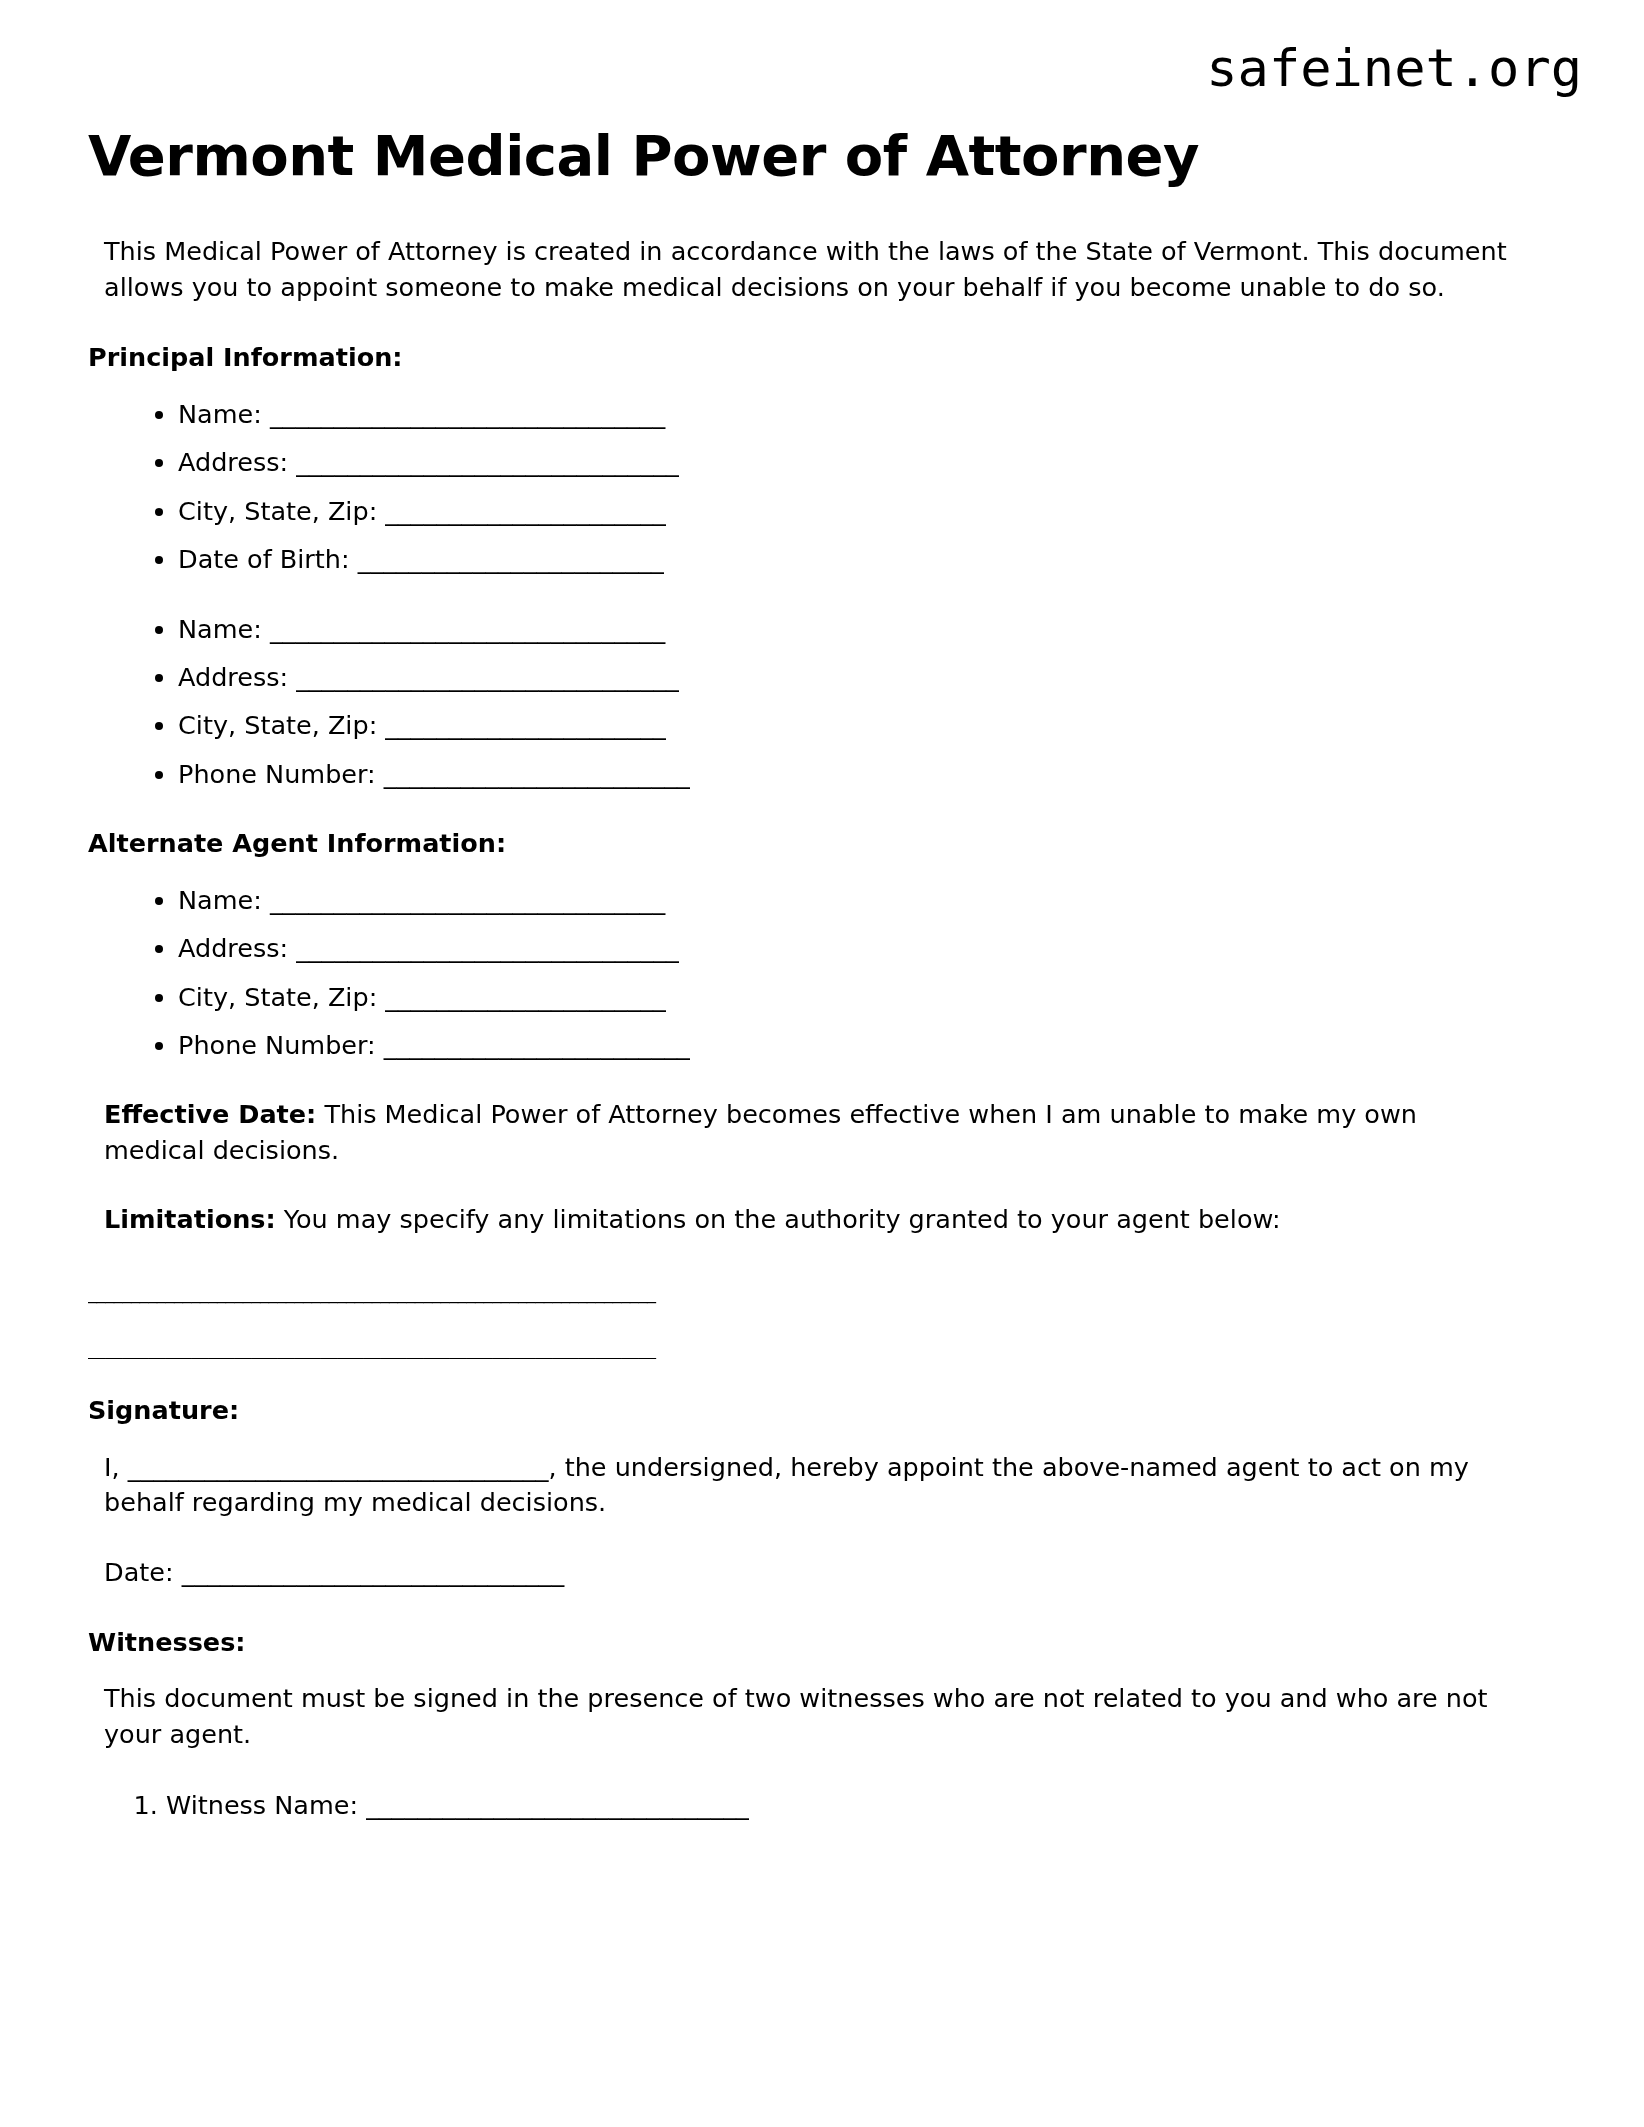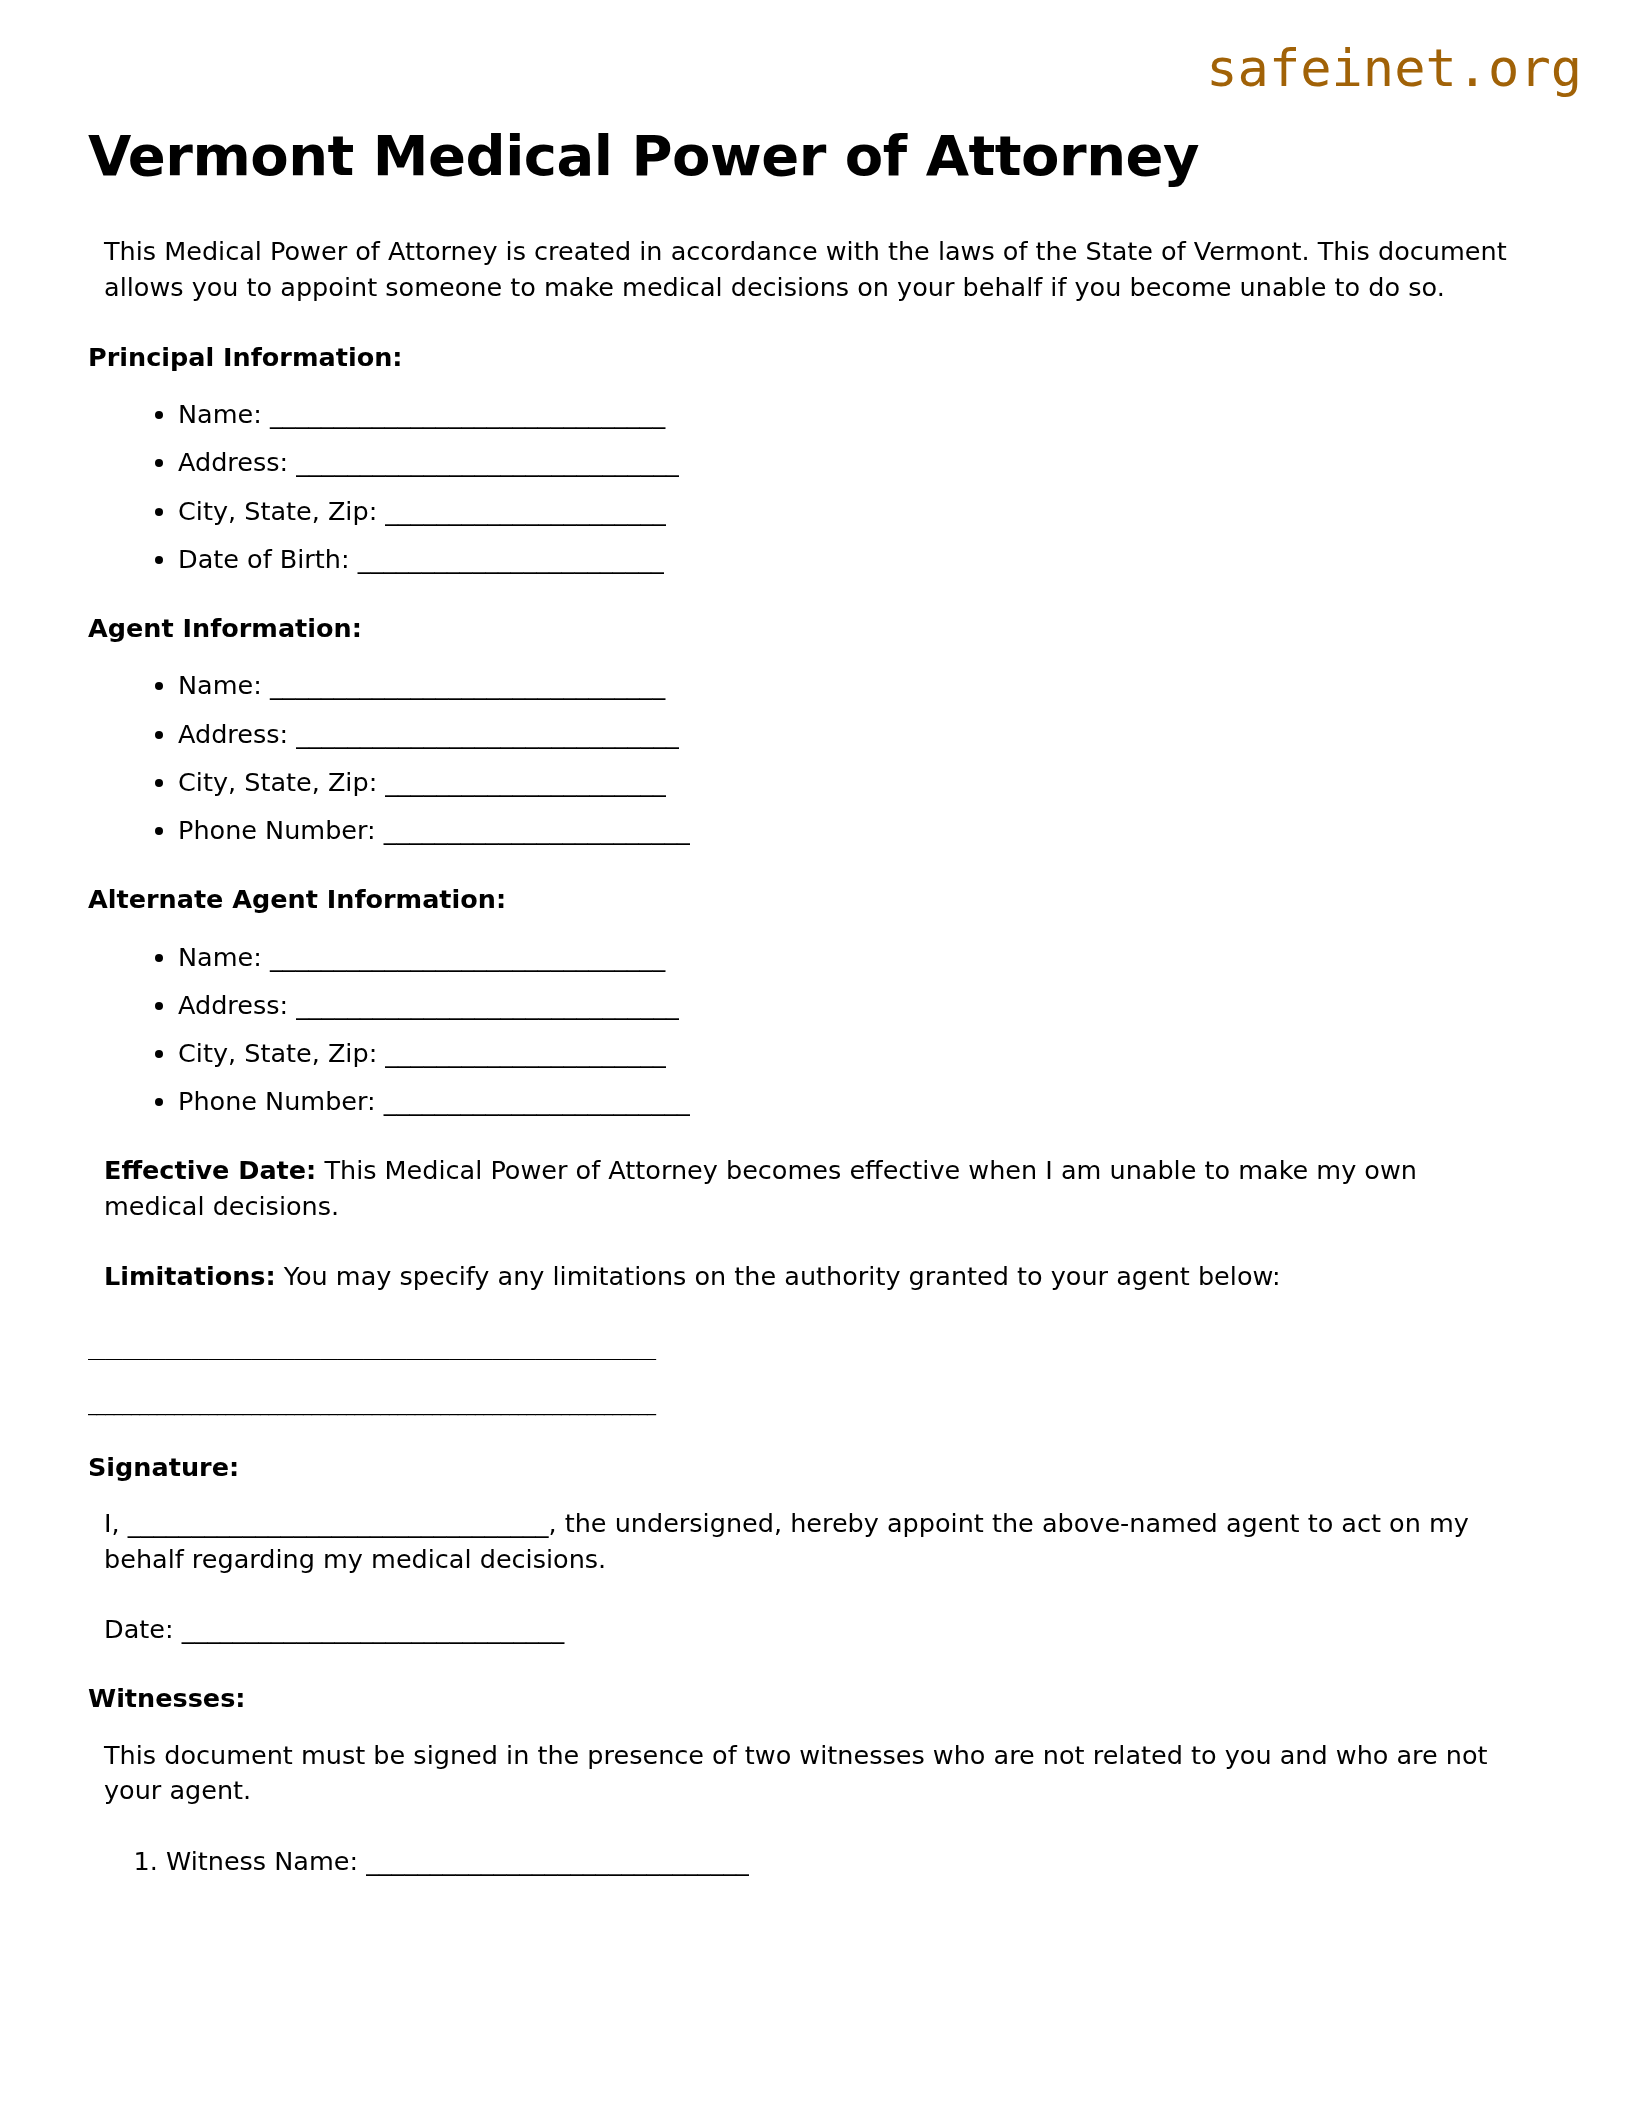--- a/index.html
+++ b/index.html
@@ -18,21 +18,21 @@
     box-sizing: border-box;
     background: #ffffff;
     overflow: hidden;
   }
   .watermark {
     position: absolute;
     top: 38px;
     right: 62px;
     font-family: "DejaVu Sans Mono", monospace;
     font-size: 52px;
-    color: #a16207;
+    color: #000000;
     letter-spacing: 0px;
     white-space: nowrap;
   }
   .content {
     position: absolute;
     left: 88px;
     top: 108px;
     width: 1420px;
   }
   h1.doc-title {
@@ -96,21 +96,20 @@
     <p class="para">This Medical Power of Attorney is created in accordance with the laws of the State of Vermont. This document allows you to appoint someone to make medical decisions on your behalf if you become unable to do so.</p>
 
     <h2 class="section">Principal Information:</h2>
     <ul class="fields">
       <li>Name: _______________________________</li>
       <li>Address: ______________________________</li>
       <li>City, State, Zip: ______________________</li>
       <li>Date of Birth: ________________________</li>
     </ul>
 
-    <h2 class="section">Agent Information:</h2>
     <ul class="fields">
       <li>Name: _______________________________</li>
       <li>Address: ______________________________</li>
       <li>City, State, Zip: ______________________</li>
       <li>Phone Number: ________________________</li>
     </ul>
 
     <h2 class="section">Alternate Agent Information:</h2>
     <ul class="fields">
       <li>Name: _______________________________</li>

